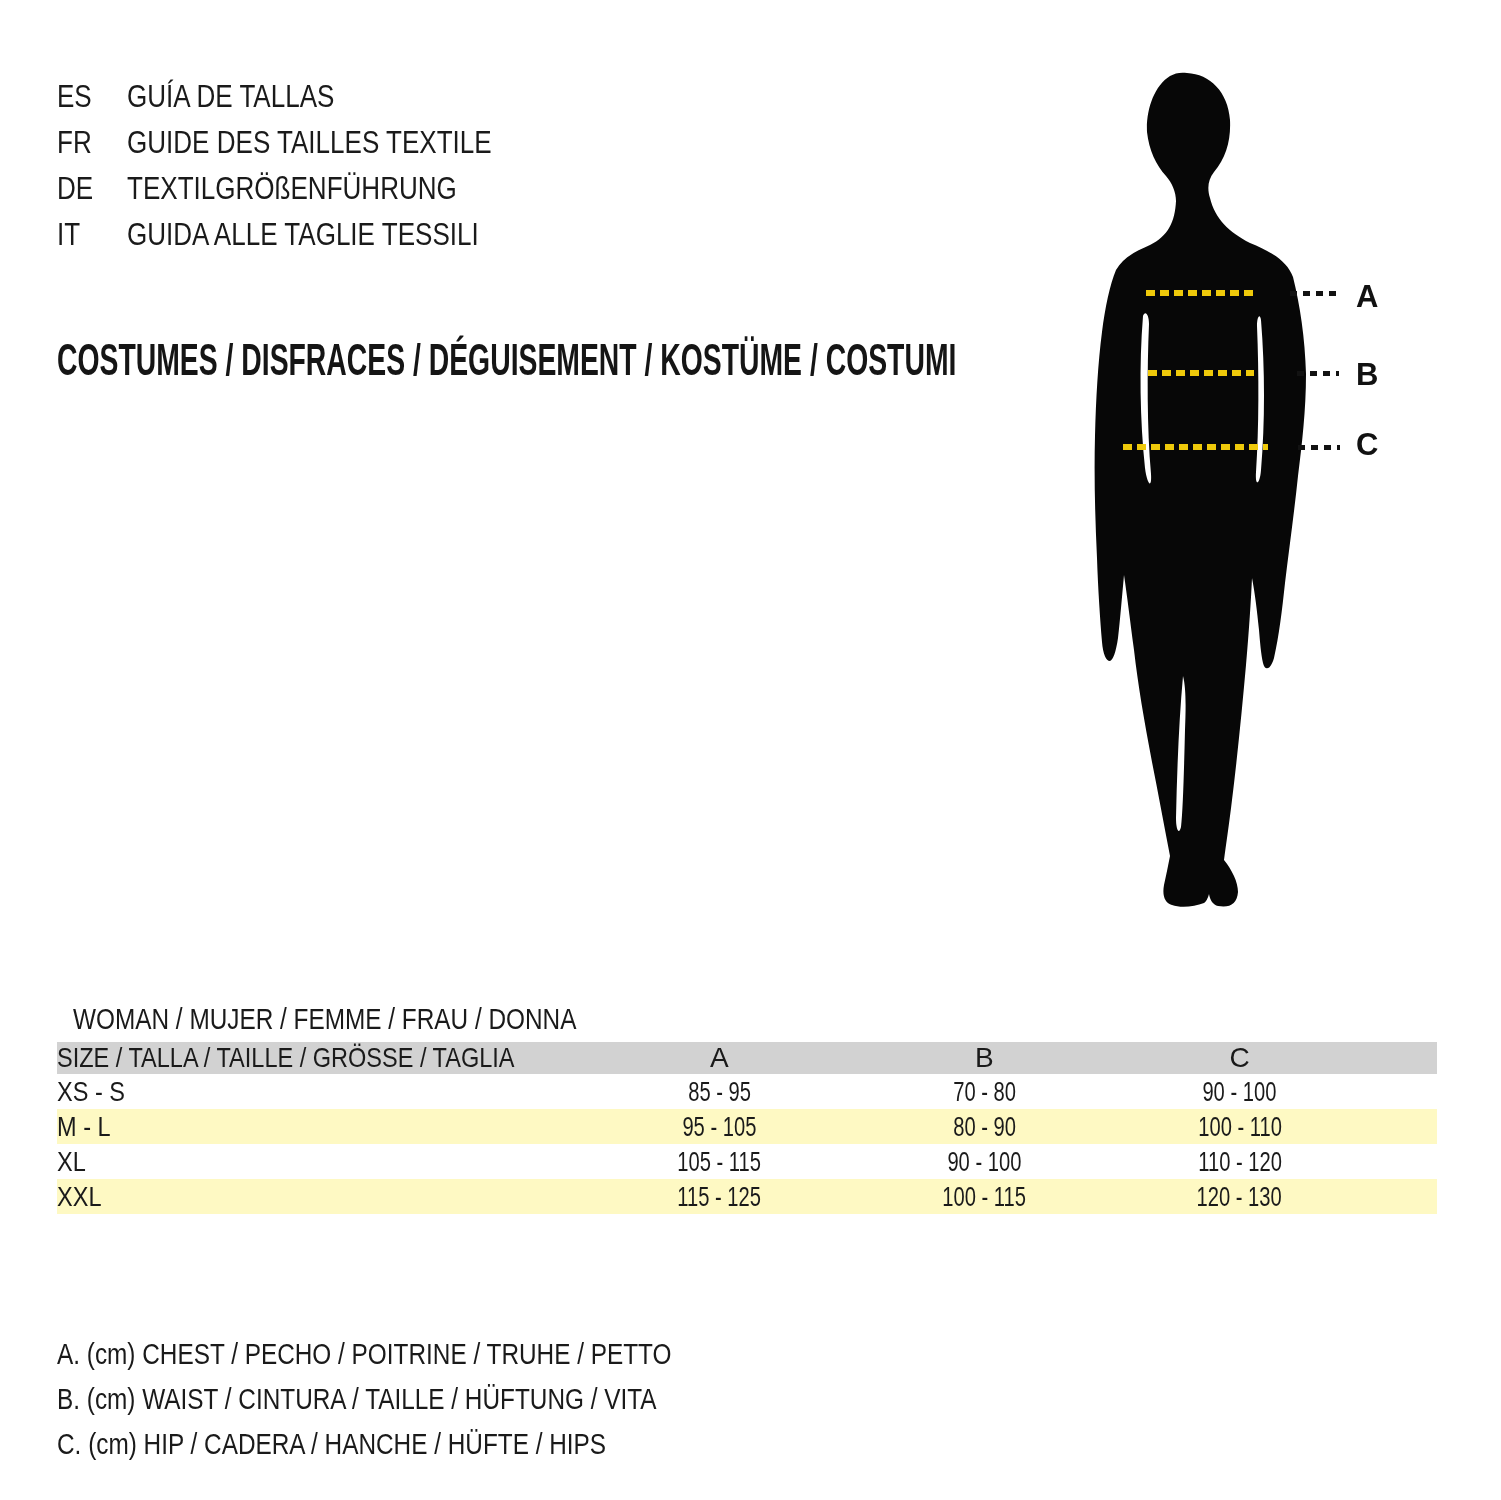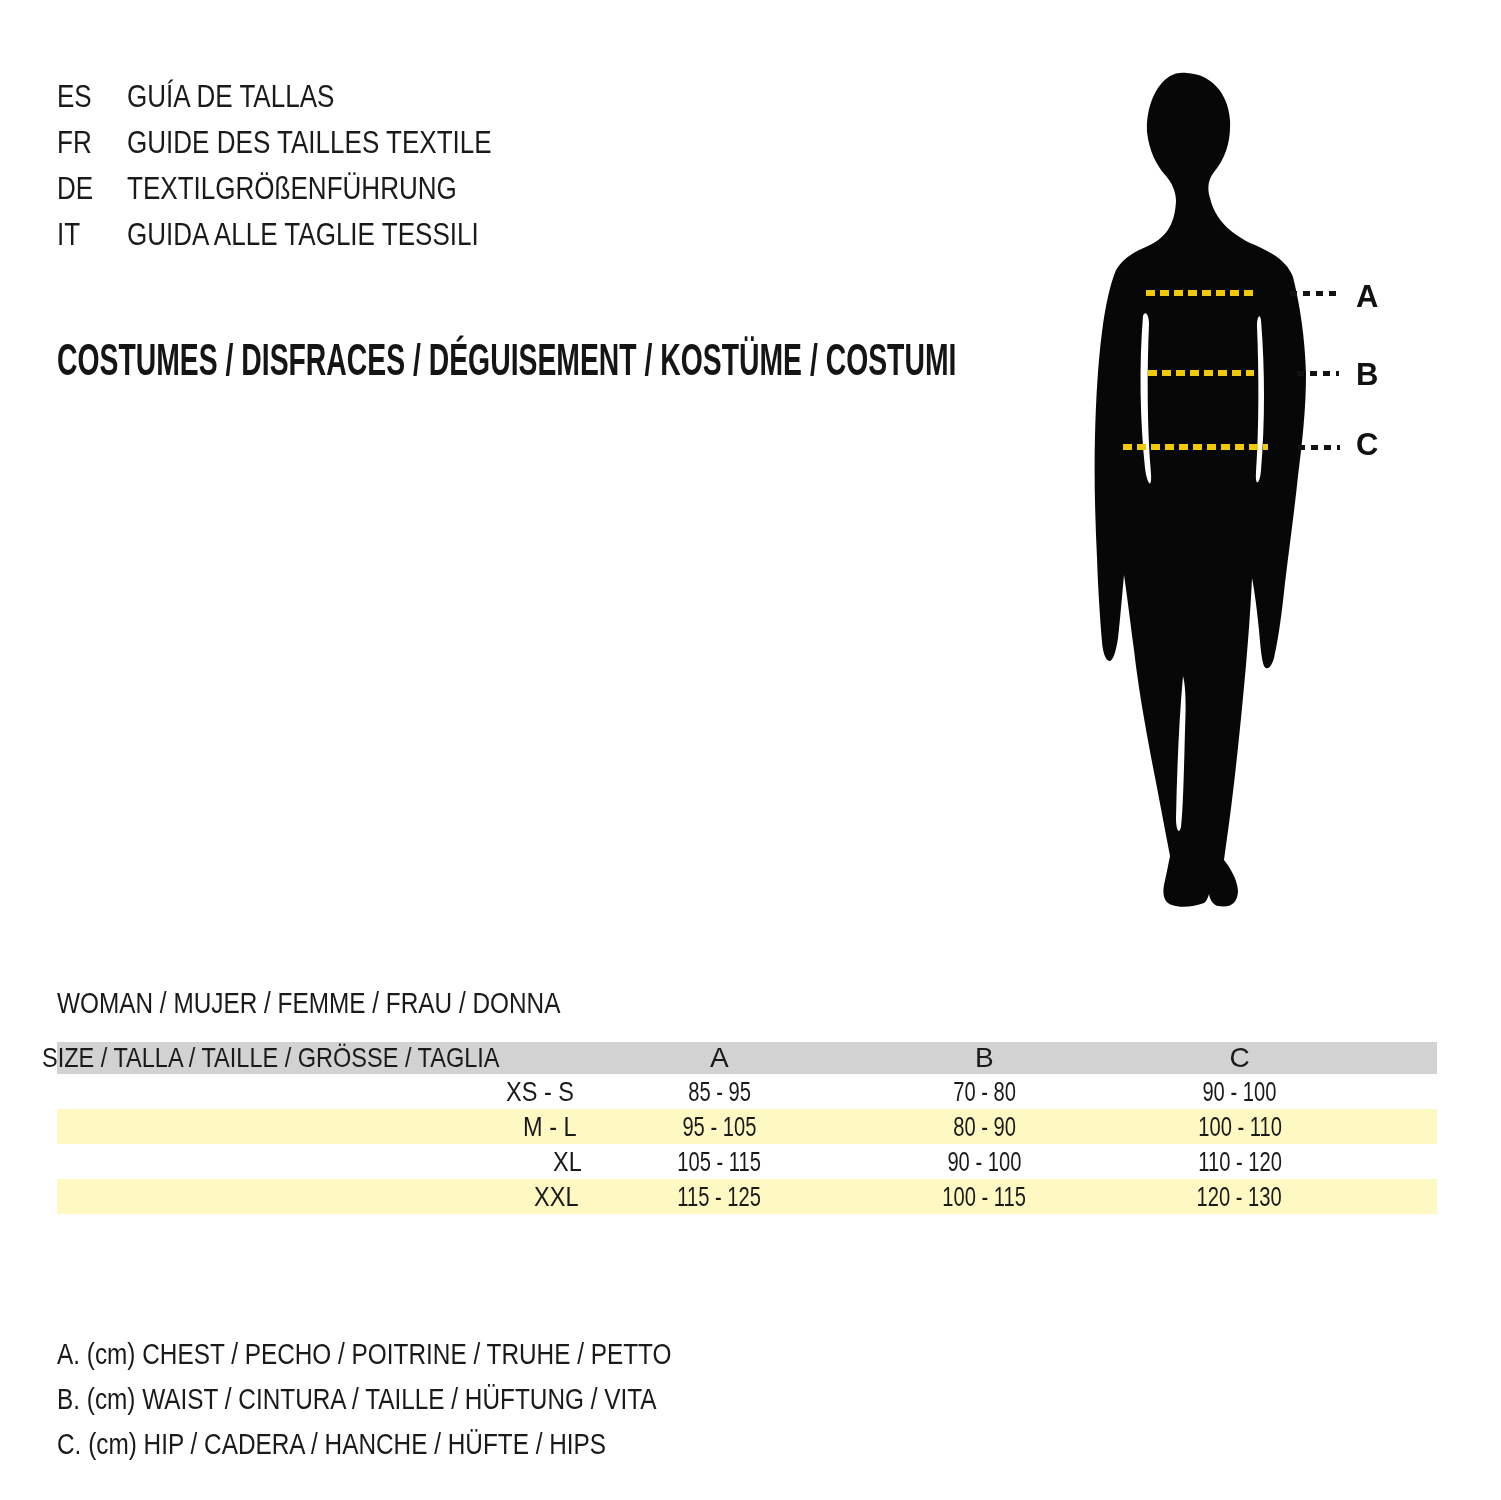--- a/index.html
+++ b/index.html
@@ -32,28 +32,28 @@
   .dy.b { left:68px;  top:300px; width:106px; }
   .dy.c { left:43px;  top:374px; width:145px; }
   .db.a { left:210px; top:221px; width:52px; }
   .db.b { left:217px; top:301px; width:42px; }
   .db.c { left:218px; top:375px; width:42px; }
   .marker { position:absolute; left:276px; font-size:31px; font-weight:700;
             line-height:31px; color:#111; }
   .marker.a { top:211px; } .marker.b { top:289px; } .marker.c { top:359px; }
 
   
-  .group-heading { position:absolute; left:57px; top:986px; margin:0;
+  .group-heading { position:absolute; left:57px; top:986px; margin:16px;
                    font-size:29px; font-weight:400; line-height:34px; }
   .size-table { position:absolute; left:57px; top:1042px; width:1380px; }
   .tr { display:grid; grid-template-columns:38.4% 19.2% 19.2% 17.8% 5.4%; height:35px; }
   .tr.head { height:32px; background:#d2d2d2; }
   .tr.stripe { background:#fef9c3; }
   .td { display:flex; align-items:center; font-size:28px; overflow:visible; }
-  .td.size { justify-content:flex-end; padding-left:5px; }
+  .td.size { justify-content:flex-start; }
   .td.center { justify-content:center; }
 
   
   .notes { position:absolute; left:57px; top:1332px; }
   .note-row { height:45px; display:flex; align-items:center; font-size:29px; }
 </style>
 </head>
 <body>
 
 <div class="canvas">

